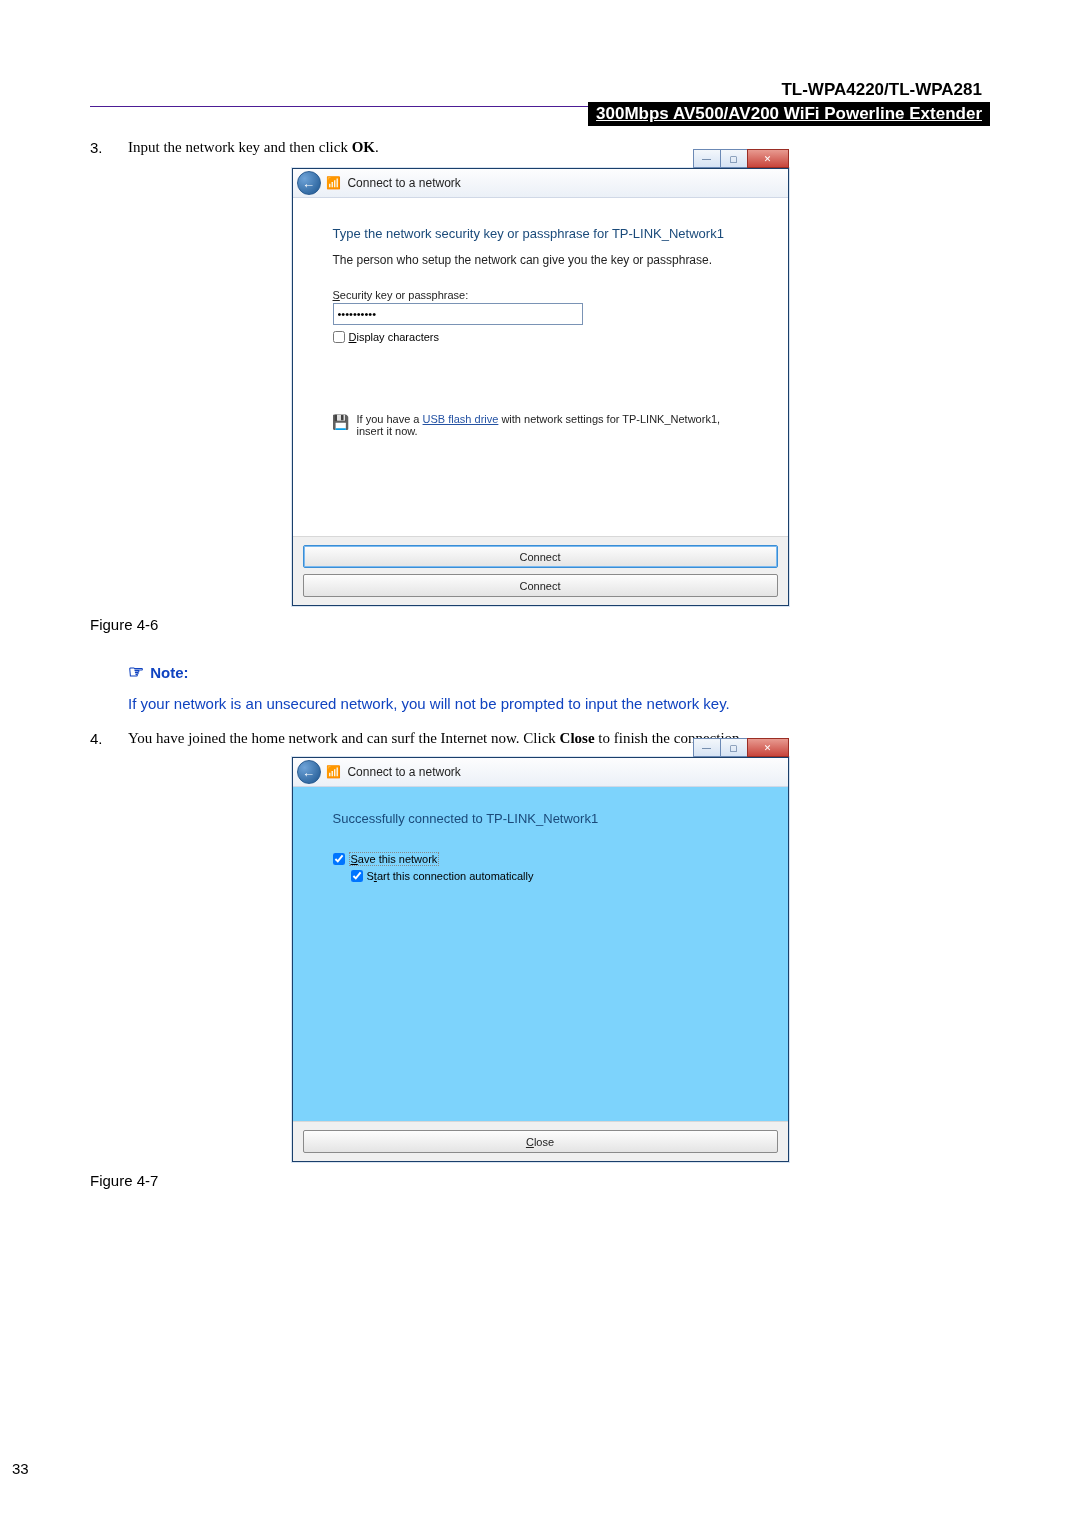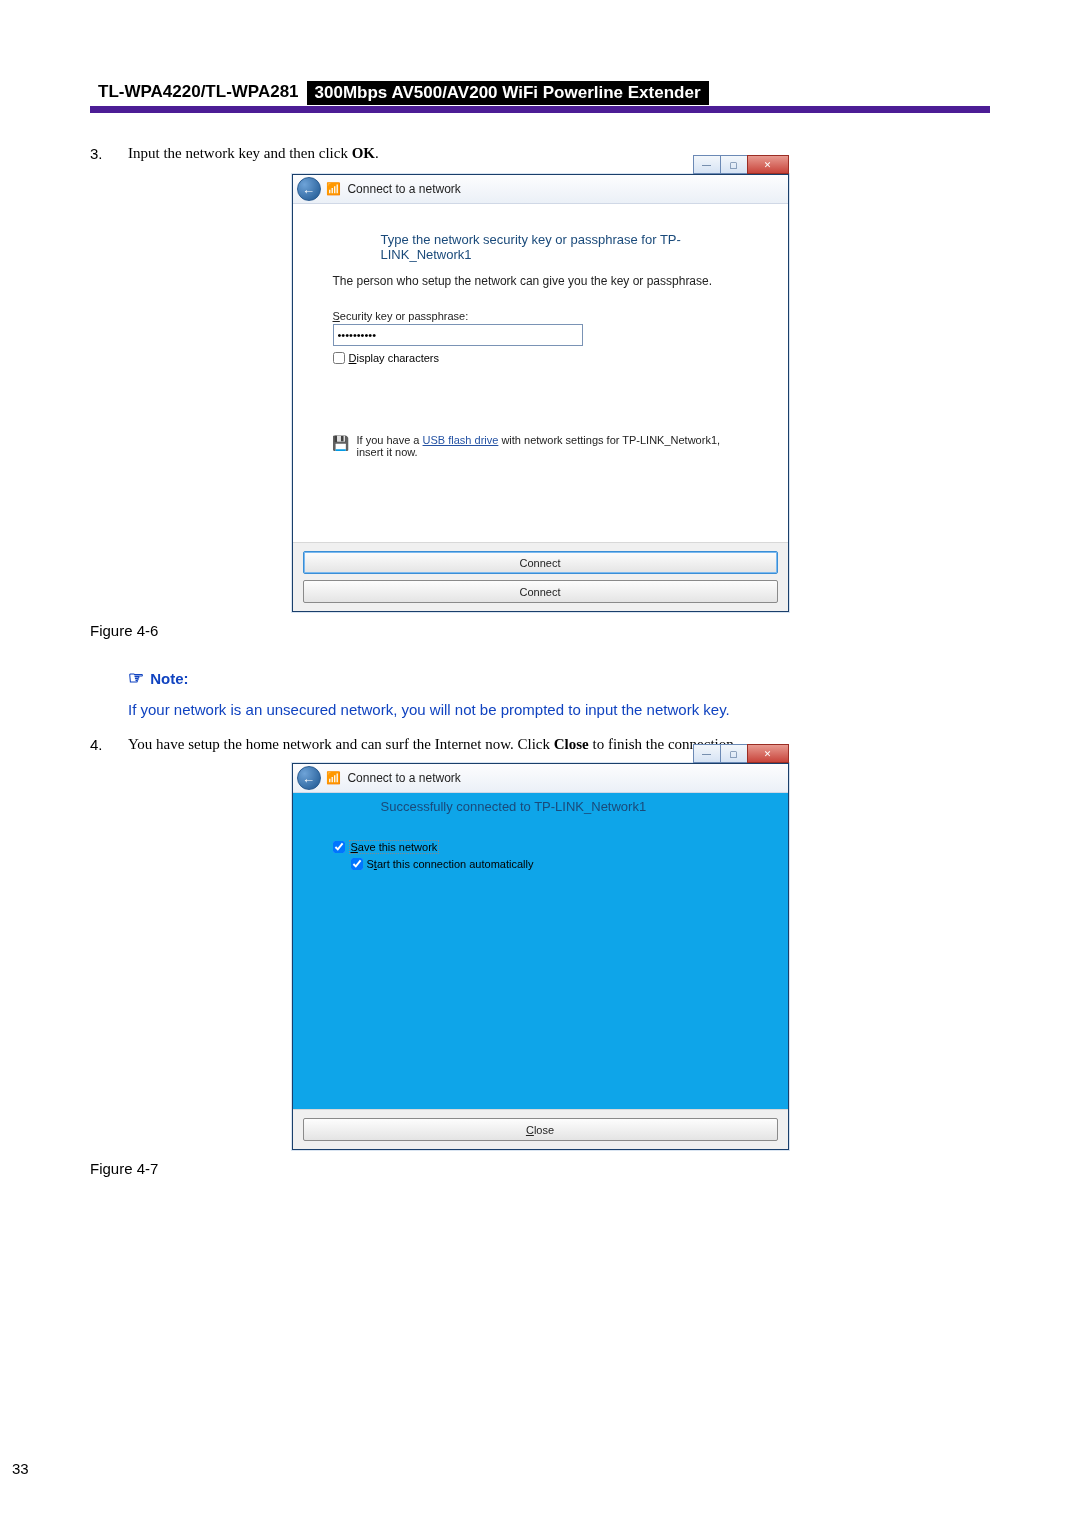--- a/index.html
+++ b/index.html
@@ -12,38 +12,40 @@
   }
   .page {
     width: 1080px;
     height: 1527px;
     margin: 0 auto;
     position: relative;
     box-sizing: border-box;
     padding: 80px 90px 0 90px;
   }
   .hdr {
-    border-bottom: 7px solid #4c1d95;
-    display: flex;
-    align-items: center;
+    border-bottom: 1px solid #4c1d95;
+    display: flex;
+    align-items: flex-end;
     height: 26px;
+    flex-direction: column;
   }
   .hdr-model {
     font-weight: bold;
     font-size: 17px;
     padding: 0 8px 2px 8px;
     font-family: Arial, sans-serif;
   }
   .hdr-title {
     background: #000;
     color: #fff;
     font-weight: bold;
     font-size: 17px;
     padding: 2px 8px;
     flex: 0 0 auto;
+    text-decoration: underline;
   }
   .step {
     display: flex;
     margin-top: 32px;
   }
   .step-num {
     width: 38px;
     flex: 0 0 38px;
   }
   .step-text {
@@ -116,21 +118,20 @@
   .dlg-body {
     padding: 28px 40px 20px 40px;
     background: #fff;
     min-height: 290px;
     position: relative;
   }
   .dlg-heading {
     color: #1a4a7a;
     font-size: 13px;
     margin-bottom: 12px;
-    margin-left: 48px;
   }
   .dlg-sub {
     font-size: 12px;
     color: #222;
     margin-bottom: 22px;
   }
   .dlg-label {
     font-size: 11px;
     color: #222;
   }
@@ -208,22 +209,22 @@
     margin-left:38px;
   }
   .note-hand { font-size:18px; margin-right:6px; }
   .note-text {
     margin: 12px 0 0 38px;
     color: #1043c0;
     font-size: 15px;
   }
   .under { text-decoration: underline; }
   .dlg-body2 {
-    padding: 6px 40px 20px 40px;
-    background: #0ea5e9;
+    padding: 24px 40px 20px 40px;
+    background: #7dd3fc;
     min-height: 290px;
   }
   .save-row {
     margin-top: 26px;
     font-size: 11px;
     display: flex;
     align-items: center;
   }
   .save-row input { margin:0 4px 0 0; width:12px; height:12px; }
   .save-row .boxed { border:1px dotted #888; padding:0 1px; }
@@ -298,21 +299,21 @@
 
   <div class="note-row">
     <span class="note-hand">☞</span>
     <span>Note:</span>
   </div>
   <div class="note-text">If your network is an unsecured network, you will not be prompted to input the network key.</div>
 
   <div class="step" style="margin-top:18px;">
     <div class="step-num">4.</div>
     <div class="step-text">
-      <span>You  have  setup  the  home  network  and  can  surf  the  Internet  now.  Click </span><b>Close</b><span> to  finish  the connection.</span>
+      <span>You  have  joined  the  home  network  and  can  surf  the  Internet  now.  Click </span><b>Close</b><span> to  finish  the connection.</span>
     </div>
   </div>
 
   <div class="dialog" style="position:relative; margin-top:10px;">
     <div class="winbtns">
       <div class="winbtn">—</div>
       <div class="winbtn">▢</div>
       <div class="winbtn close">✕</div>
     </div>
     <div class="dlg-top">

